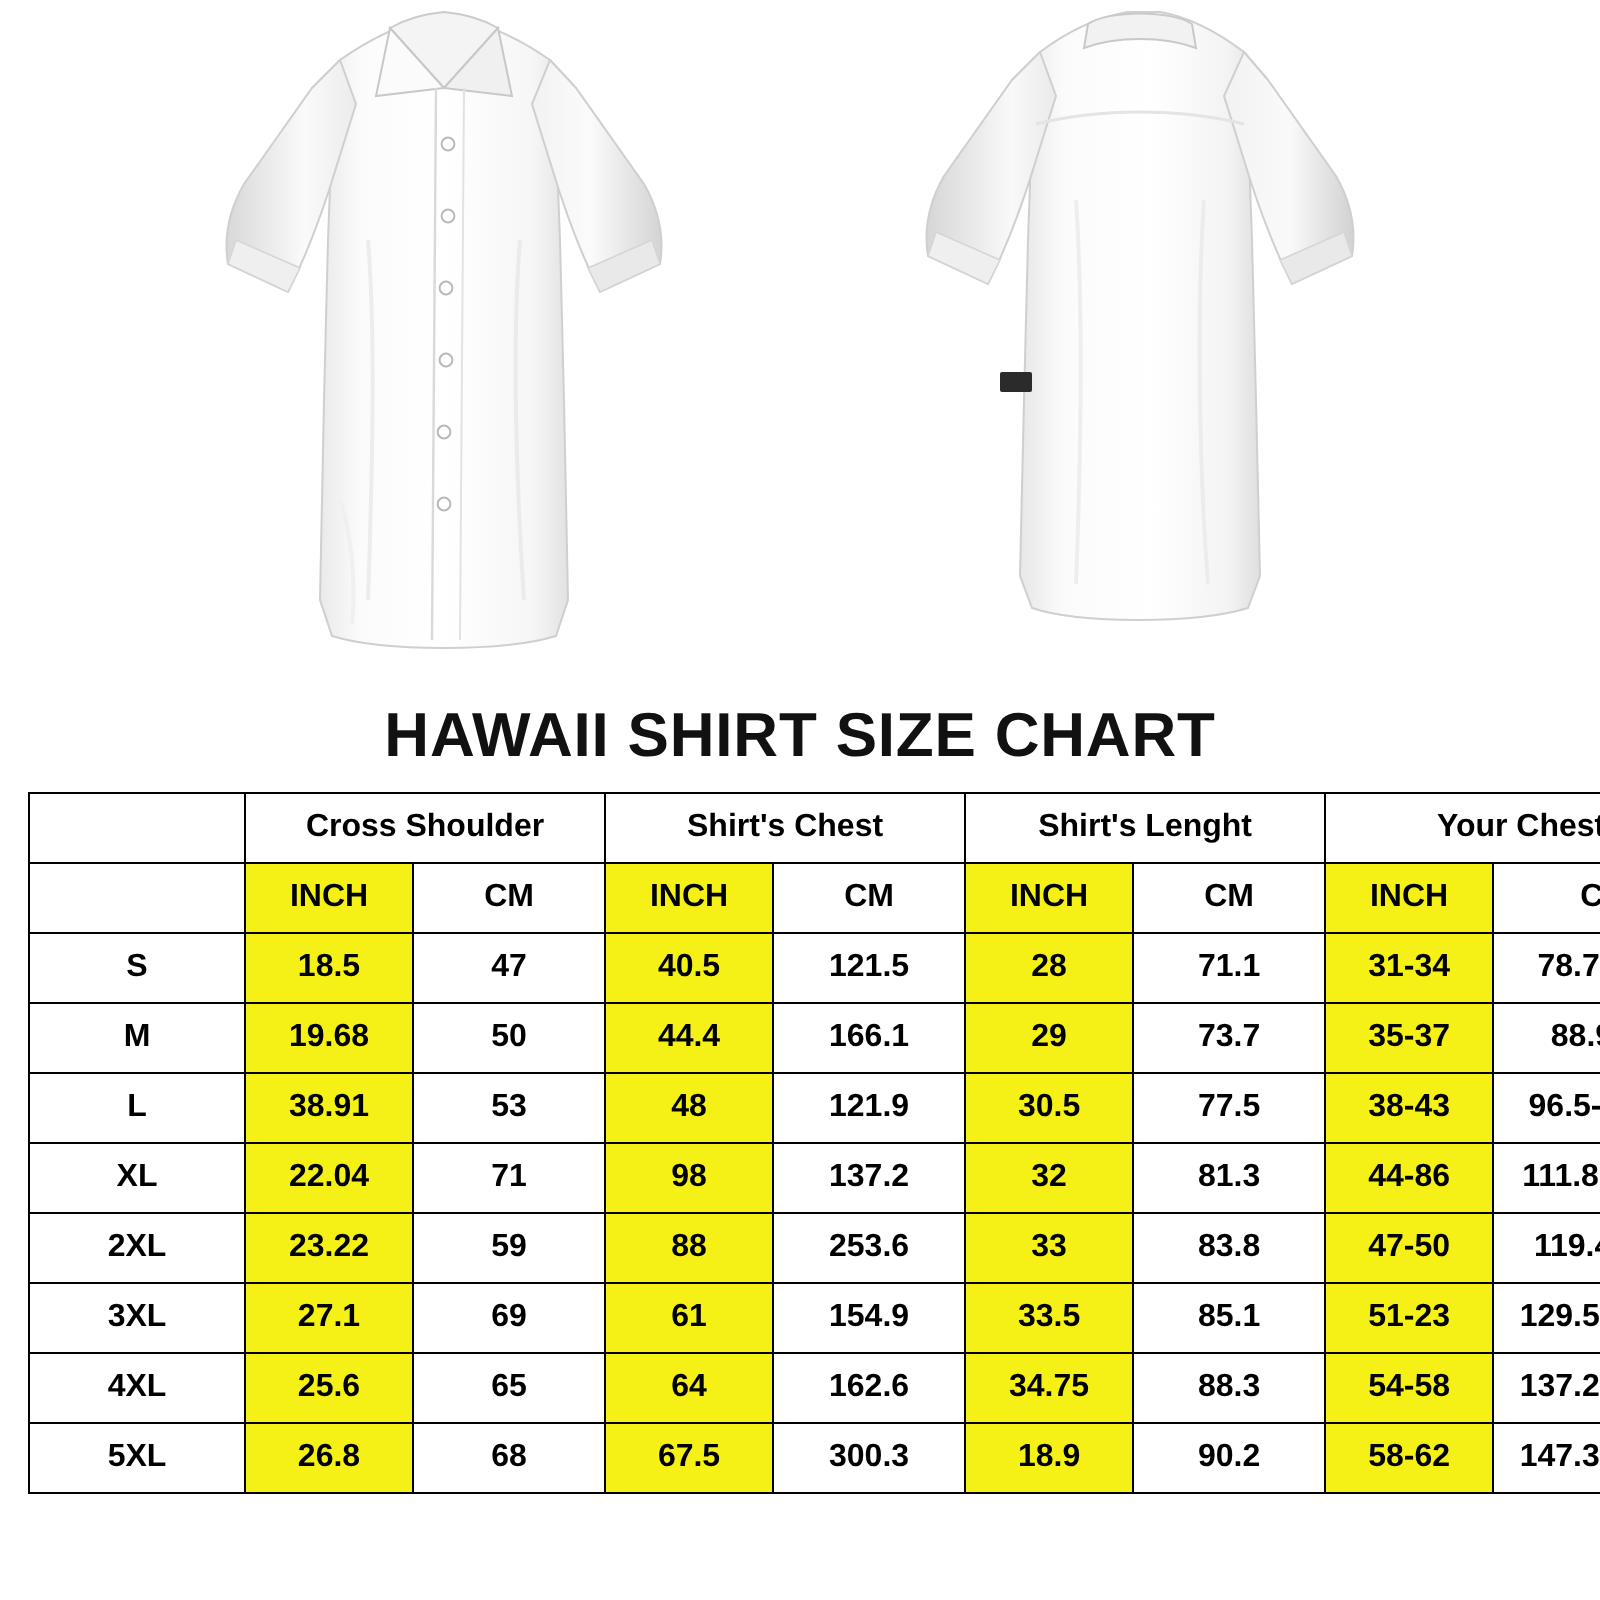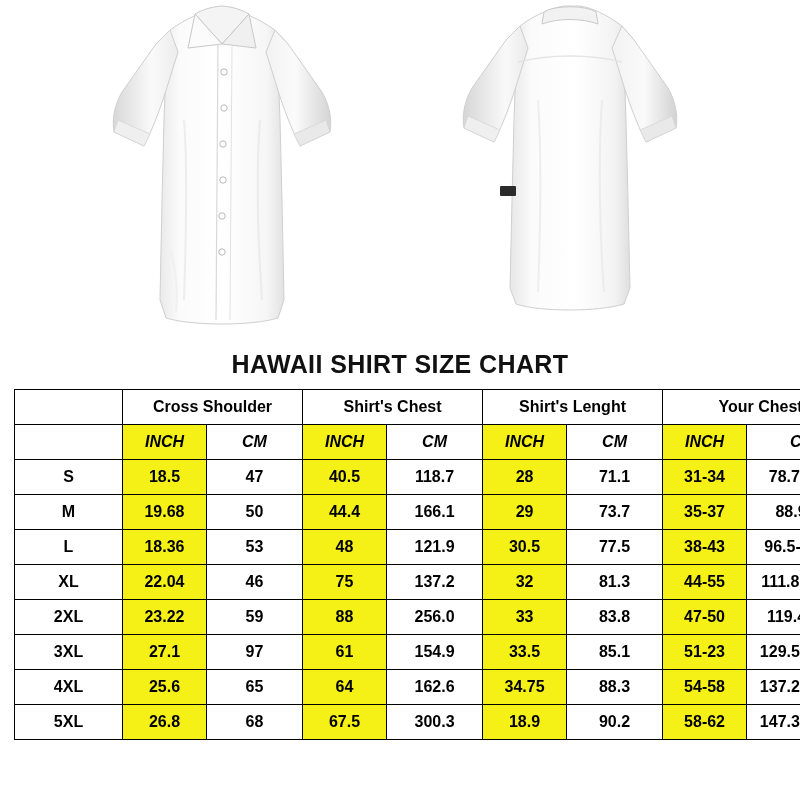--- a/index.html
+++ b/index.html
@@ -29,21 +29,21 @@
   .shirt {
     position: absolute;
     top: 0;
   }
   .shirt-front { left: 92px; width: 260px; height: 340px; }
   .shirt-back  { left: 440px; width: 260px; height: 320px; }
 
   
   .chart-title {
     text-align: center;
-    font-size: 25px;
+    font-size: 31px;
     font-weight: bold;
     letter-spacing: 0.4px;
     color: #111111;
     margin: 0;
     padding: 2px 0 10px 0;
     font-family: "Liberation Sans", sans-serif;
   }
 
   
   .table-wrap {
@@ -81,21 +81,20 @@
 
   .grp-head {
     font-size: 16px;
     font-weight: bold;
     height: 38px;
   }
   .unit-head {
     font-size: 16px;
     font-weight: bold;
     height: 34px;
-    font-style: italic;
   }
   .hl { background: #f5f116; }
   .size-cell {
     font-weight: bold;
     font-size: 18px;
   }
   .val { font-weight: bold; }
   .small-val { font-size: 14px; }
   .blank { border: 1px solid #000000; }
 </style>
@@ -233,74 +232,74 @@
           <th class="unit-head hl">INCH</th>
           <th class="unit-head">CM</th>
         </tr>
       </thead>
       <tbody>
         <tr>
           <td class="size-cell">S</td>
           <td class="hl val">18.5</td>
           <td class="val">47</td>
           <td class="hl val">40.5</td>
-          <td class="val">118.7</td>
+          <td class="val">121.5</td>
           <td class="hl val">28</td>
           <td class="val">71.1</td>
           <td class="hl val">31-34</td>
           <td class="val small-val">78.7-86.4</td>
         </tr>
         <tr>
           <td class="size-cell">M</td>
           <td class="hl val">19.68</td>
           <td class="val">50</td>
           <td class="hl val">44.4</td>
           <td class="val">166.1</td>
           <td class="hl val">29</td>
           <td class="val">73.7</td>
           <td class="hl val">35-37</td>
           <td class="val small-val">88.9-94</td>
         </tr>
         <tr>
           <td class="size-cell">L</td>
-          <td class="hl val">18.36</td>
+          <td class="hl val">38.91</td>
           <td class="val">53</td>
           <td class="hl val">48</td>
           <td class="val">121.9</td>
           <td class="hl val">30.5</td>
           <td class="val">77.5</td>
           <td class="hl val">38-43</td>
           <td class="val small-val">96.5-109.2</td>
         </tr>
         <tr>
           <td class="size-cell">XL</td>
           <td class="hl val">22.04</td>
-          <td class="val">46</td>
-          <td class="hl val">75</td>
+          <td class="val">71</td>
+          <td class="hl val">98</td>
           <td class="val">137.2</td>
           <td class="hl val">32</td>
           <td class="val">81.3</td>
-          <td class="hl val">44-55</td>
+          <td class="hl val">44-86</td>
           <td class="val small-val">111.8-116.8</td>
         </tr>
         <tr>
           <td class="size-cell">2XL</td>
           <td class="hl val">23.22</td>
           <td class="val">59</td>
           <td class="hl val">88</td>
-          <td class="val">256.0</td>
+          <td class="val">253.6</td>
           <td class="hl val">33</td>
           <td class="val">83.8</td>
           <td class="hl val">47-50</td>
           <td class="val small-val">119.4-127</td>
         </tr>
         <tr>
           <td class="size-cell">3XL</td>
           <td class="hl val">27.1</td>
-          <td class="val">97</td>
+          <td class="val">69</td>
           <td class="hl val">61</td>
           <td class="val">154.9</td>
           <td class="hl val">33.5</td>
           <td class="val">85.1</td>
           <td class="hl val">51-23</td>
           <td class="val small-val">129.5-134.6</td>
         </tr>
         <tr>
           <td class="size-cell">4XL</td>
           <td class="hl val">25.6</td>

